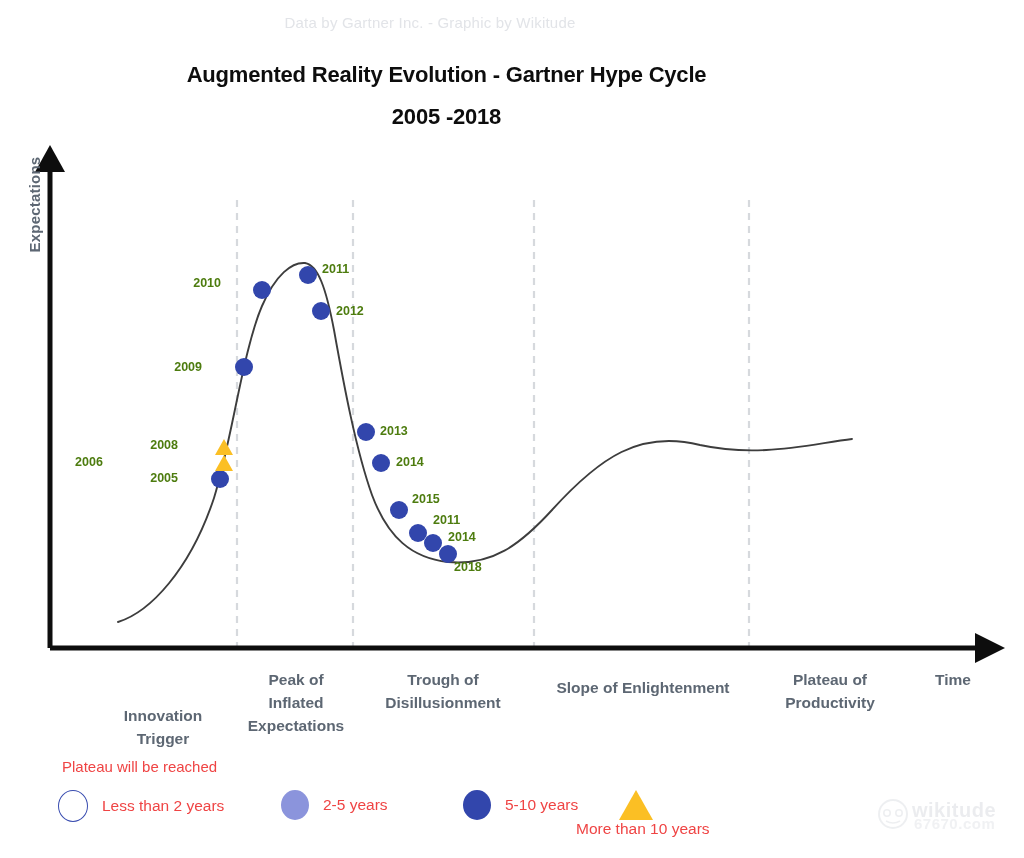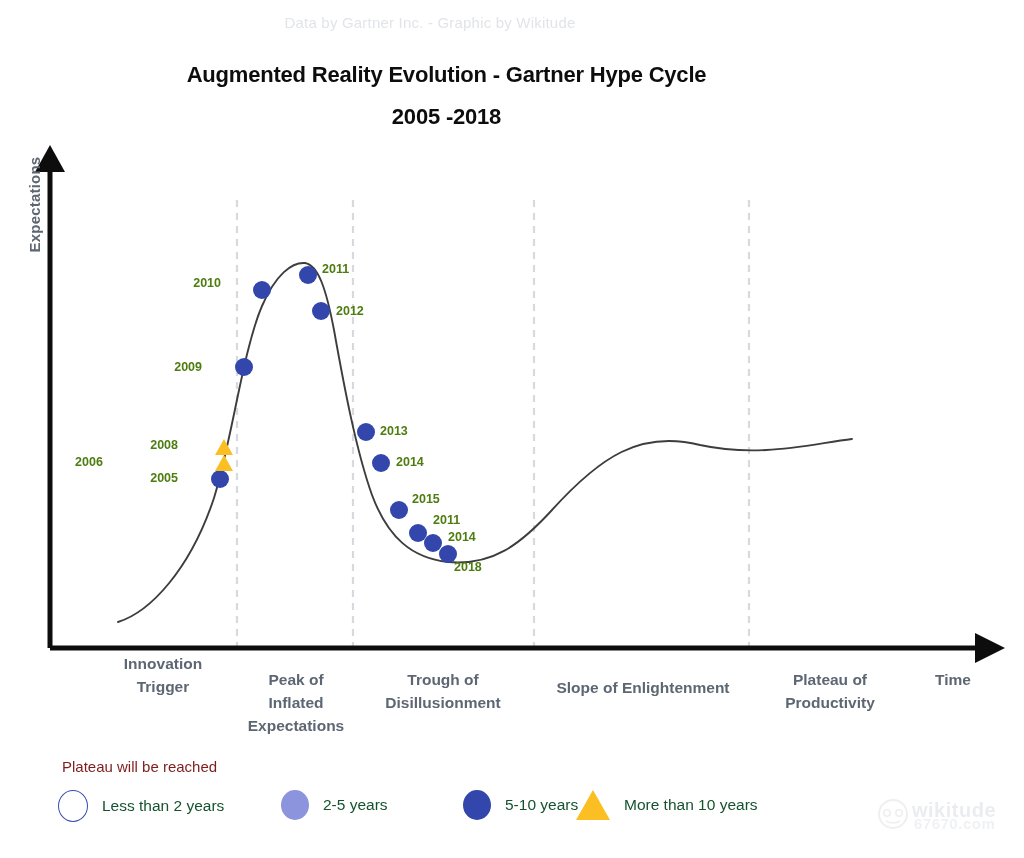--- a/index.html
+++ b/index.html
@@ -76,31 +76,31 @@
     font-size: 12.5px;
     font-weight: bold;
     color: #4d7c0f;
     white-space: nowrap;
   }
   .legend-caption {
     position: absolute;
     left: 62px;
     top: 758px;
     font-size: 15px;
-    color: #7f1d1d;
+    color: #ef4444;
   }
   .legend-item {
     position: absolute;
     top: 790px;
     display: flex;
     align-items: center;
   }
   .legend-text {
     font-size: 15.5px;
-    color: #14532d;
+    color: #ef4444;
     white-space: nowrap;
   }
   .legend-swatch {
     display: inline-block;
     margin-right: 14px;
     flex: 0 0 auto;
   }
   .sw-circle {
     width: 28px;
     height: 30px;
@@ -195,21 +195,21 @@
         <circle cx="381" cy="463" r="9" fill="#3246ac"></circle>
         <circle cx="399" cy="510" r="9" fill="#3246ac"></circle>
         <circle cx="418" cy="533" r="9" fill="#3246ac"></circle>
         <circle cx="433" cy="543" r="9" fill="#3246ac"></circle>
         <circle cx="448" cy="554" r="9" fill="#3246ac"></circle>
       </g>
   </svg>
 
   <div class="ylabel">Expectations</div>
 
-  <div class="phase-label" style="left:93px; top:652px; width:140px;">
+  <div class="phase-label" style="left:93px; top:704px; width:140px;">
     <div>Innovation</div>
     <div>Trigger</div>
   </div>
   <div class="phase-label" style="left:226px; top:668px; width:140px;">
     <div>Peak of</div>
     <div>Inflated</div>
     <div>Expectations</div>
   </div>
   <div class="phase-label" style="left:362px; top:668px; width:162px;">
     <div>Trough of</div>
@@ -247,21 +247,21 @@
     <span class="legend-text">Less than 2 years</span>
   </div>
   <div class="legend-item" style="left:281px;">
     <span class="legend-swatch sw-circle sw-mid"></span>
     <span class="legend-text">2-5 years</span>
   </div>
   <div class="legend-item" style="left:463px;">
     <span class="legend-swatch sw-circle sw-dark"></span>
     <span class="legend-text">5-10 years</span>
   </div>
-  <div class="legend-item" style="left:576px;">
+  <div class="legend-item" style="left:576px;flex-direction:column;">
     <span class="legend-swatch sw-tri"></span>
     <span class="legend-text">More than 10 years</span>
   </div>
 
   <div class="watermark">
     <svg width="34" height="34" viewBox="0 0 34 34">
       <circle cx="17" cy="19" r="14" fill="none" stroke="#e0e2e6" stroke-width="2"></circle>
       <circle cx="11" cy="18" r="3.2" fill="none" stroke="#e0e2e6" stroke-width="1.6"></circle>
       <circle cx="23" cy="18" r="3.2" fill="none" stroke="#e0e2e6" stroke-width="1.6"></circle>
       <path d="M10,26 Q17,30 24,26" fill="none" stroke="#e0e2e6" stroke-width="1.6"></path>

